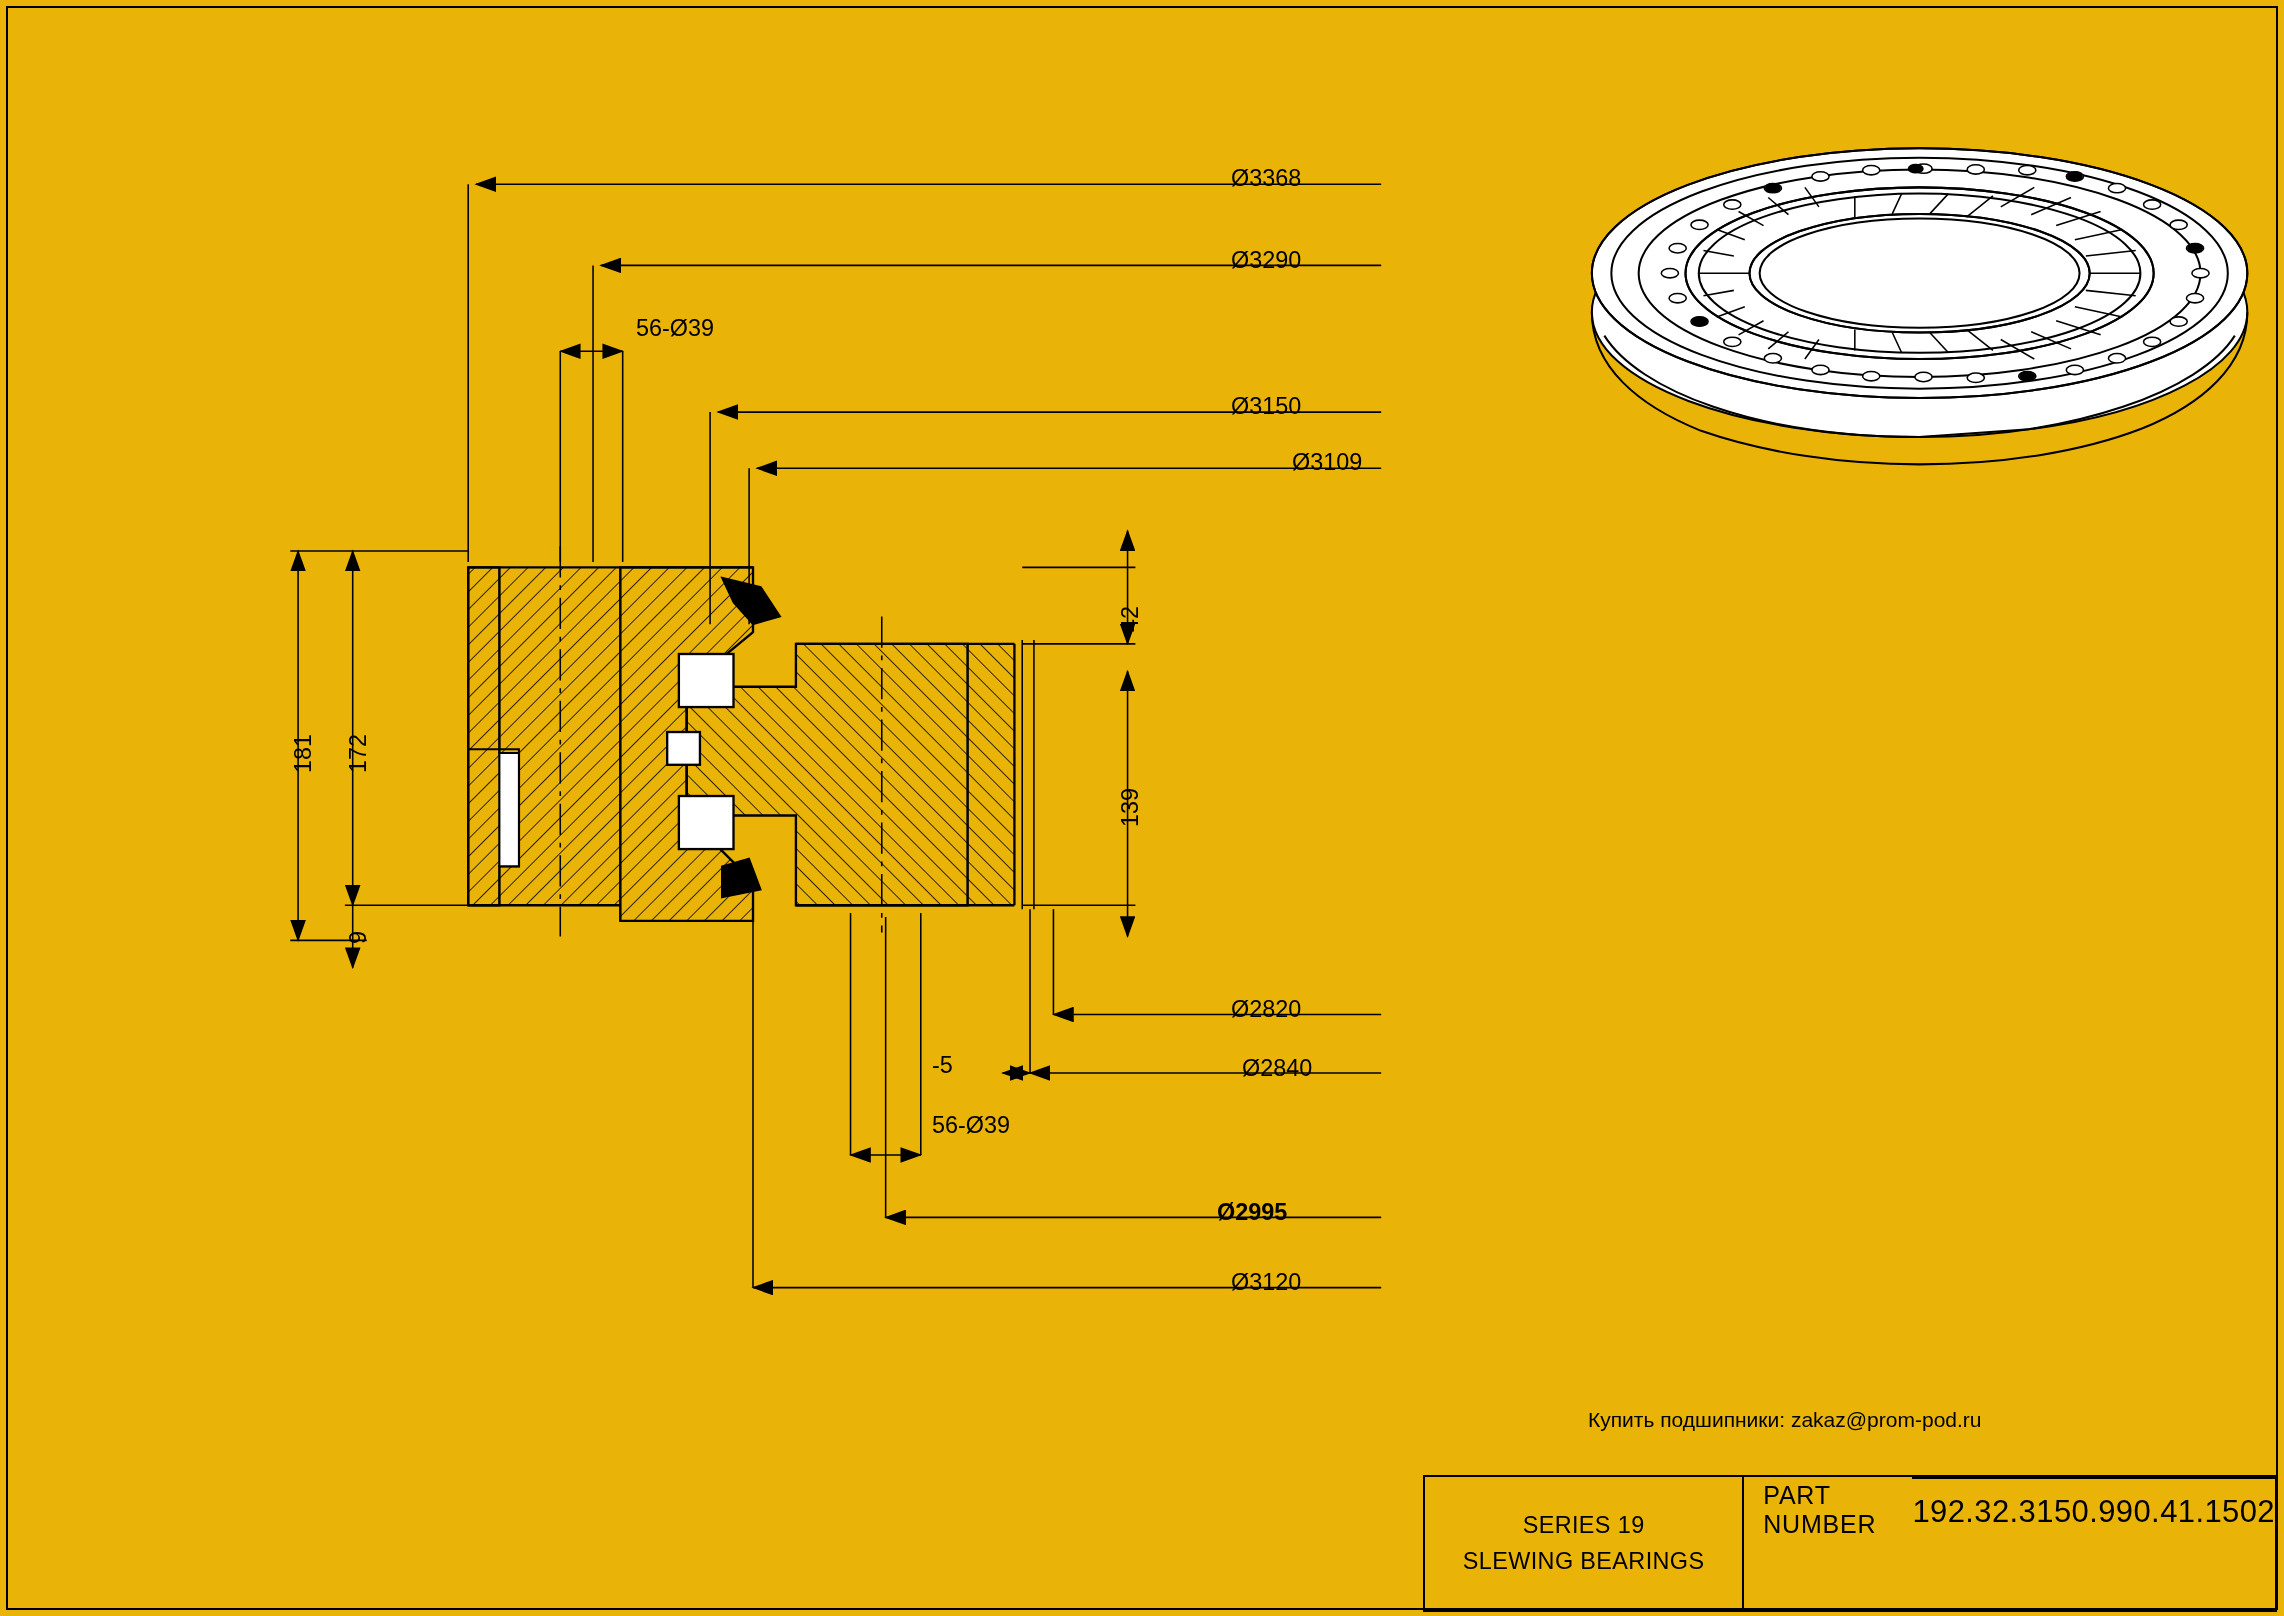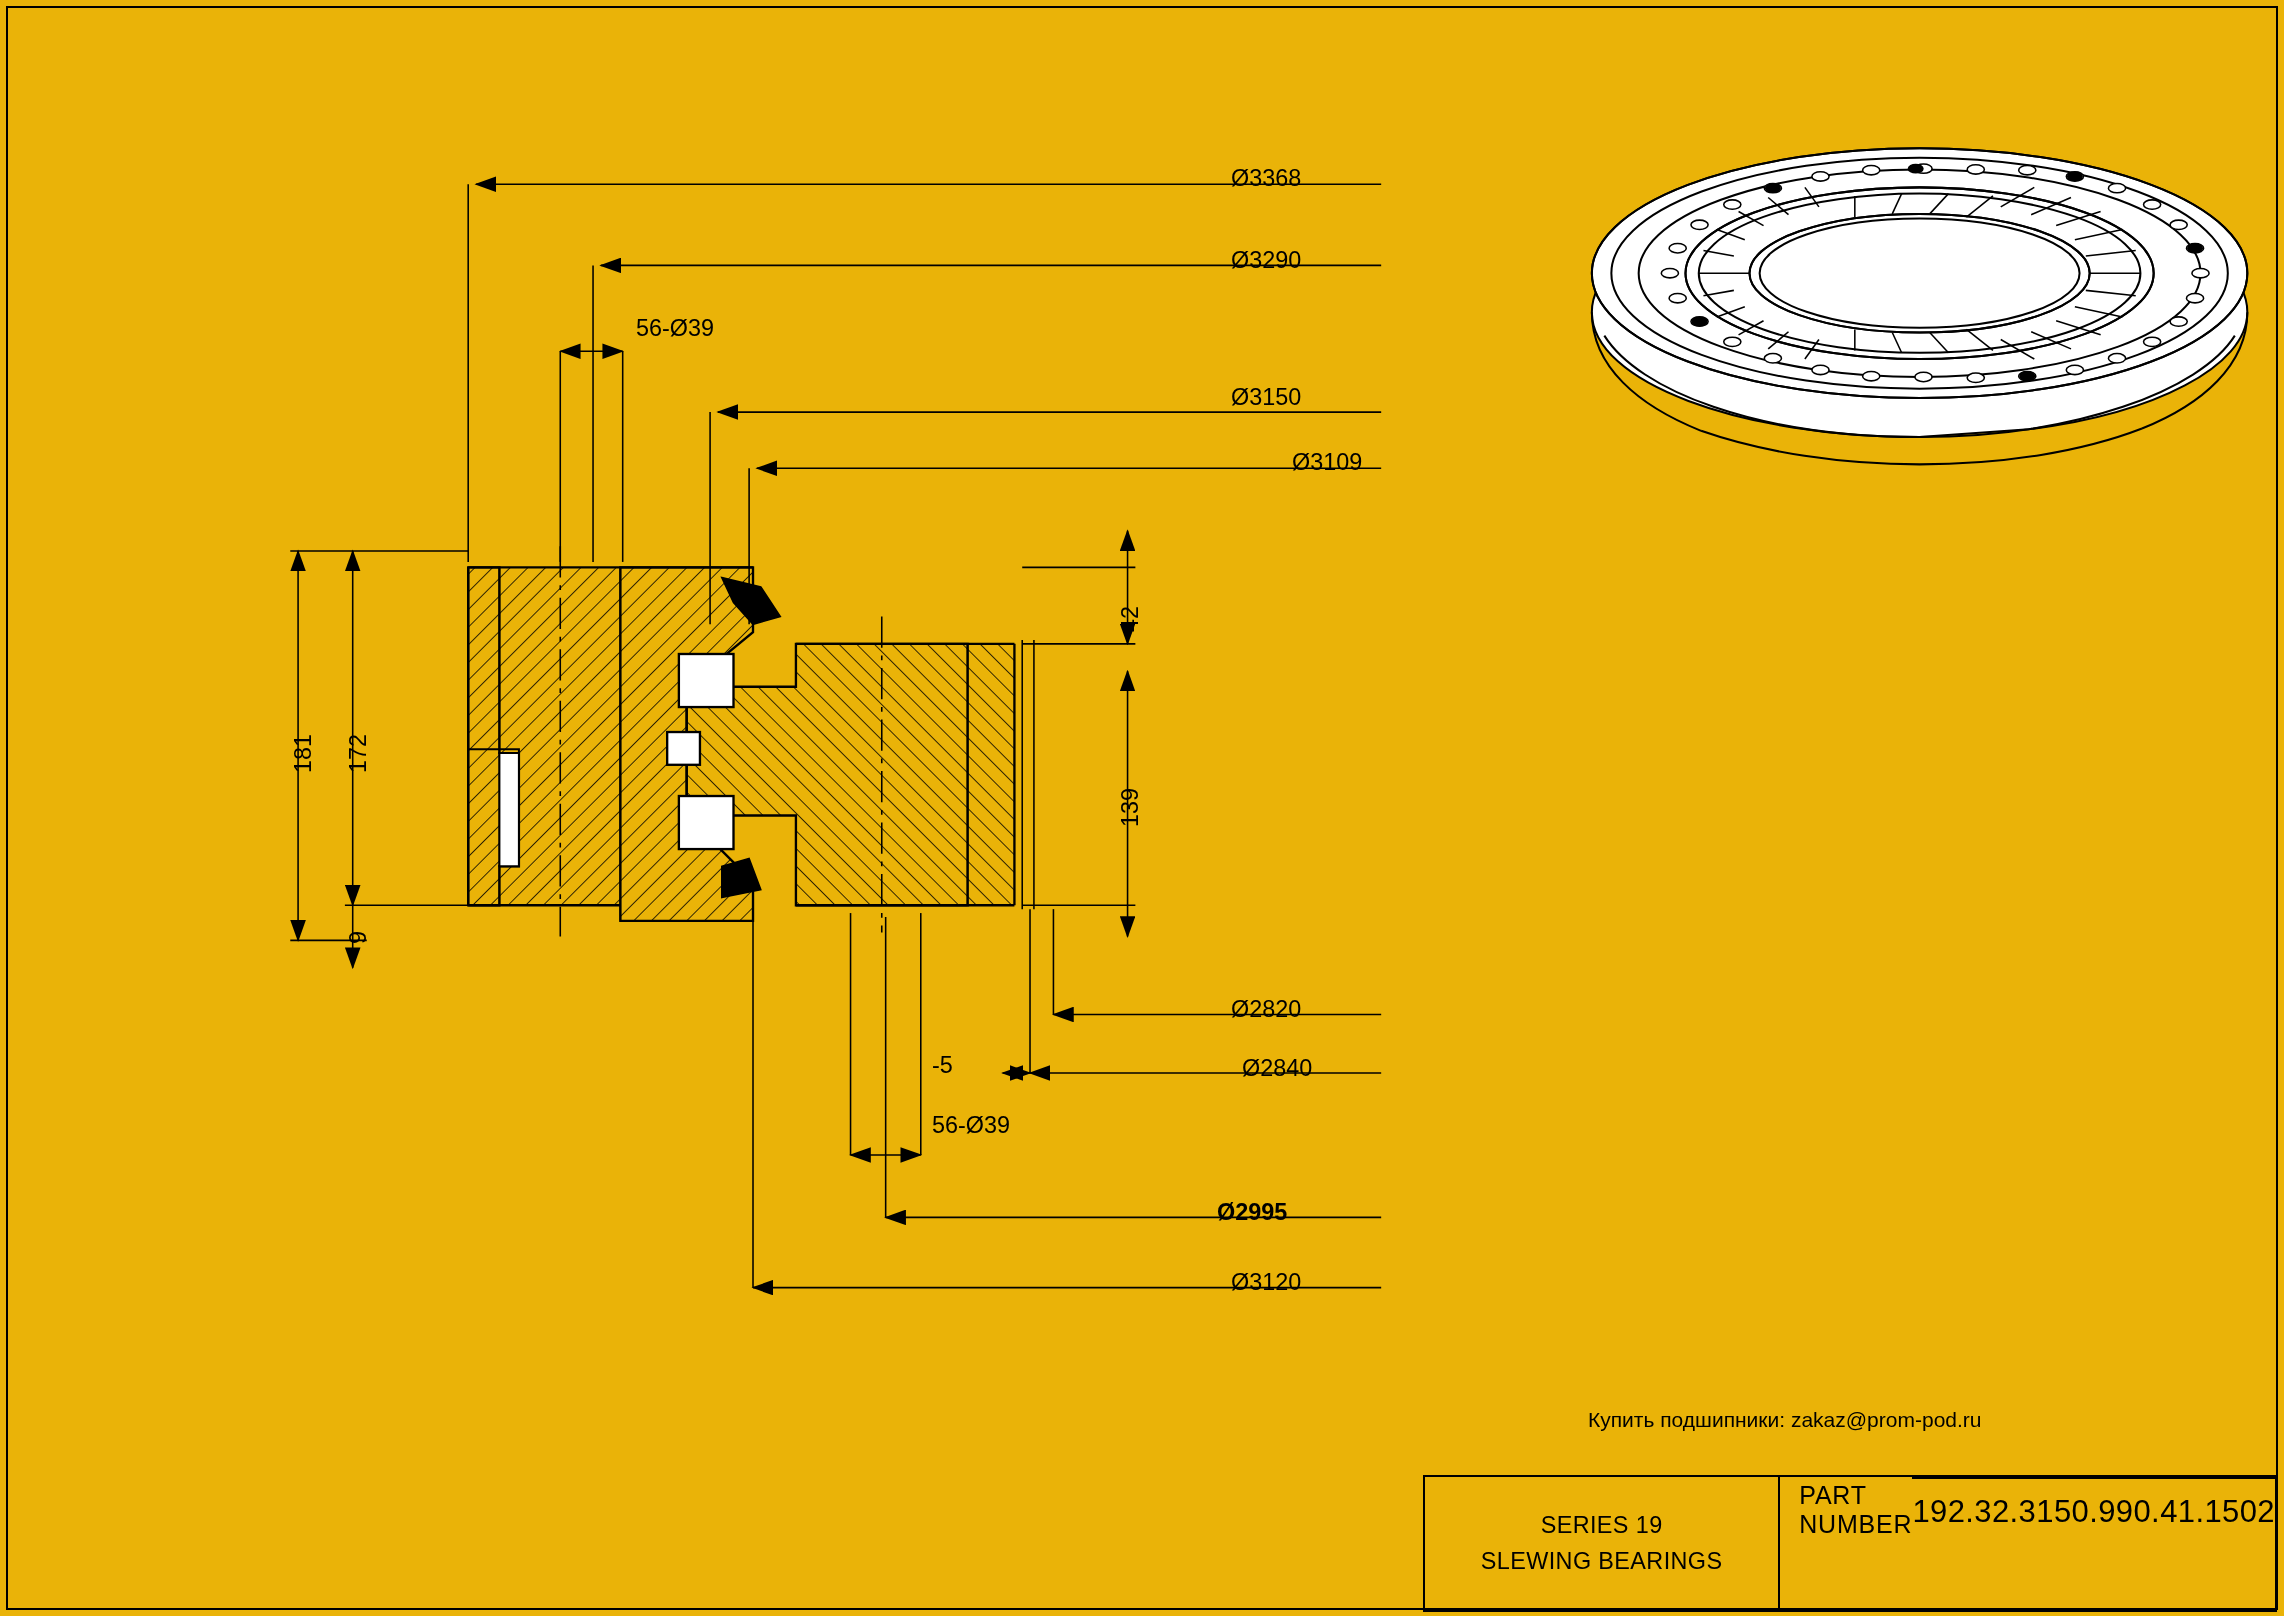--- a/index.html
+++ b/index.html
@@ -84,20 +84,21 @@
     letter-spacing: 0.8px;
   }
   .tb-right .pn-value {
     height: 50%;
     border-top: 2.3px solid #000;
     display: flex;
     align-items: center;
     justify-content: center;
     font-size: 31px;
     letter-spacing: 0.4px;
+    margin-left: 36px;
   }
   .contact {
     position: absolute;
     left: 1588px;
     top: 1408px;
     font-size: 21px;
     white-space: nowrap;
   }
 </style>
 </head>
@@ -317,21 +318,21 @@
       <path d="M2040,400 C2040,470 2100,520 2180,552"></path>
       <path d="M2880,400 C2880,468 2822,518 2745,549"></path>
       <path d="M2180,552 C2260,580 2360,595 2460,595 C2570,595 2670,578 2745,549"></path>
       <path d="M2056,430 C2100,500 2250,560 2460,560 C2660,560 2820,500 2864,430"></path>
     </g>
   </svg>
 
   <div class="dimtext" style="left:1231px; top:165px;">Ø3368</div>
   <div class="dimtext" style="left:1231px; top:247px;">Ø3290</div>
   <div class="dimtext" style="left:636px; top:315px;">56-Ø39</div>
-  <div class="dimtext" style="left:1231px; top:384px;">Ø3150</div>
+  <div class="dimtext" style="left:1231px; top:393px;">Ø3150</div>
   <div class="dimtext" style="left:1292px; top:449px;">Ø3109</div>
 
   <div class="dimtext" style="left:1231px; top:996px;">Ø2820</div>
   <div class="dimtext" style="left:1231px; top:1055px;margin-left:11px;">Ø2840</div>
   <div class="dimtext" style="left:932px; top:1052px;">-5</div>
   <div class="dimtext" style="left:932px; top:1112px;">56-Ø39</div>
   <div class="dimtext" style="left:1217px; top:1199px;font-weight:bold;">Ø2995</div>
   <div class="dimtext" style="left:1231px; top:1269px;">Ø3120</div>
 
   <div class="dimtext vert" style="left:290px; top:773px;">181</div>

